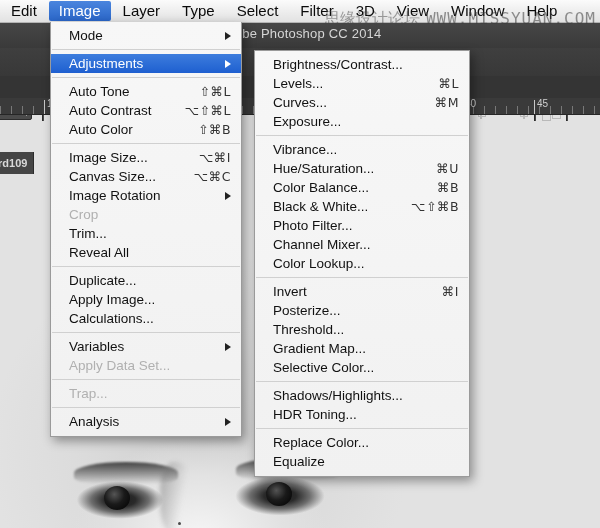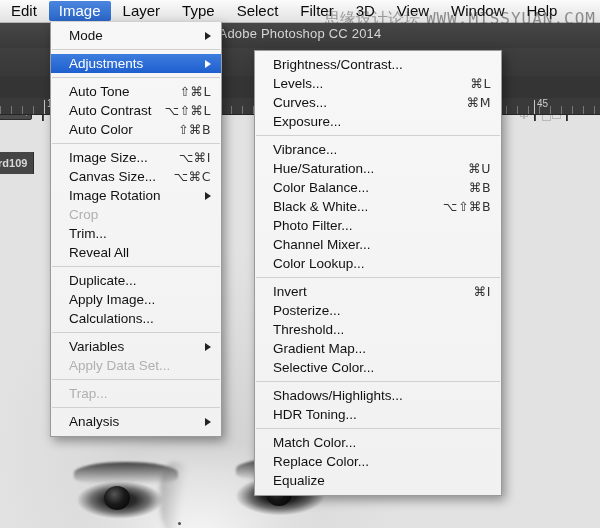--- a/index.html
+++ b/index.html
@@ -237,25 +237,25 @@
     background: linear-gradient(180deg, #f7f7f7 0%, #f1f1f1 100%);
     border: 1px solid #9a9a9a;
     border-top: none;
     box-shadow: 3px 4px 10px rgba(0,0,0,0.38);
     z-index: 25;
     padding: 4px 0 5px 0;
     box-sizing: border-box;
   }
   #image-menu {
     left: 50px; top: 22px;
-    width: 172px;
+    width: 192px;
   }
   #adjustments-menu {
     left: 254px; top: 50px;
-    width: 248px;
+    width: 216px;
     border-top: 1px solid #9a9a9a;
   }
   .mi {
     position: relative;
     height: 19px;
     display: flex;
     align-items: center;
     padding: 0 10px 0 18px;
     font-size: 13.5px;
     color: #111111;
@@ -539,24 +539,20 @@
       <div class="mi">
         <span class="label">Shadows/Highlights...</span>
         <span class="spacer"></span>
       </div>
       <div class="mi">
         <span class="label">HDR Toning...</span>
         <span class="spacer"></span>
       </div>
       <div class="sep"></div>
       <div class="mi">
-        <span class="label">Match Color...</span>
-        <span class="spacer"></span>
-      </div>
-      <div class="mi">
         <span class="label">Replace Color...</span>
         <span class="spacer"></span>
       </div>
       <div class="mi">
         <span class="label">Equalize</span>
         <span class="spacer"></span>
       </div>
     </div>
 
 </div>

